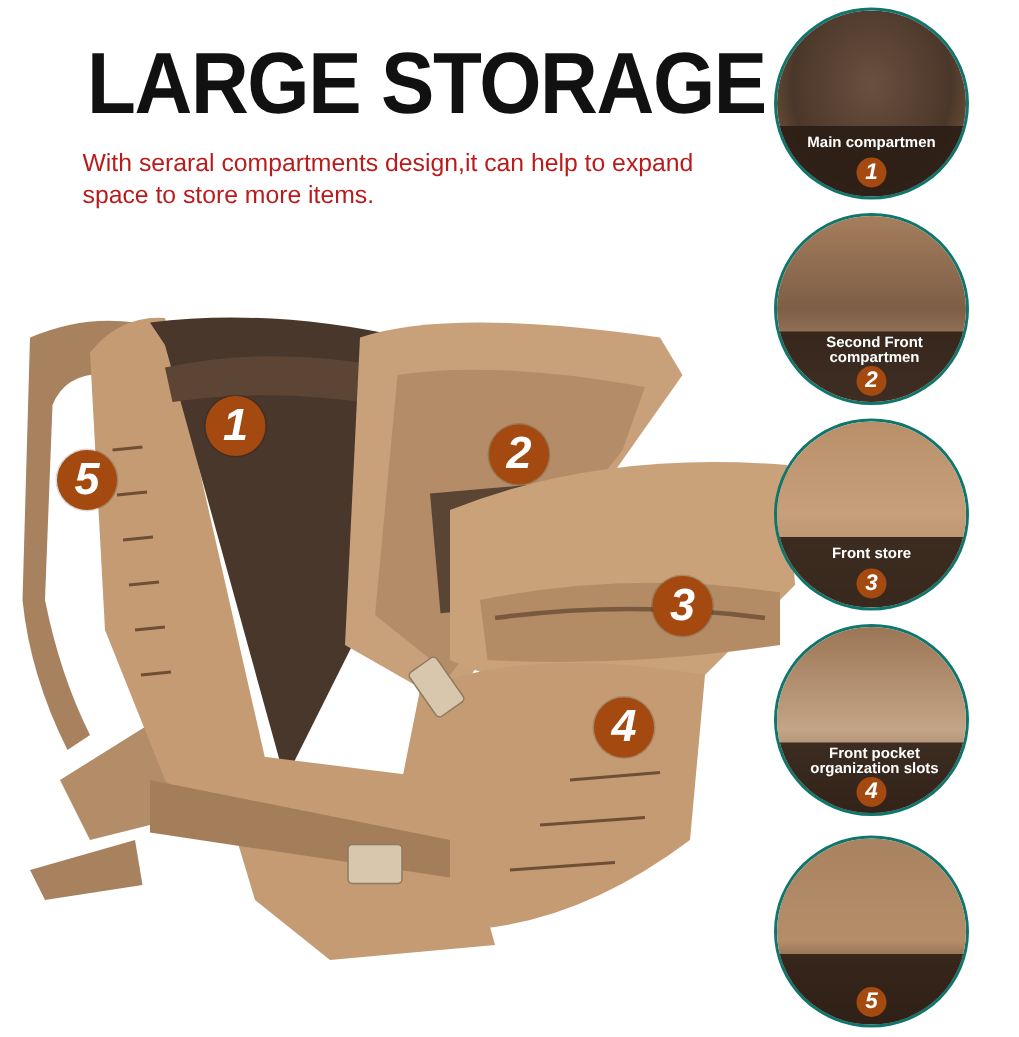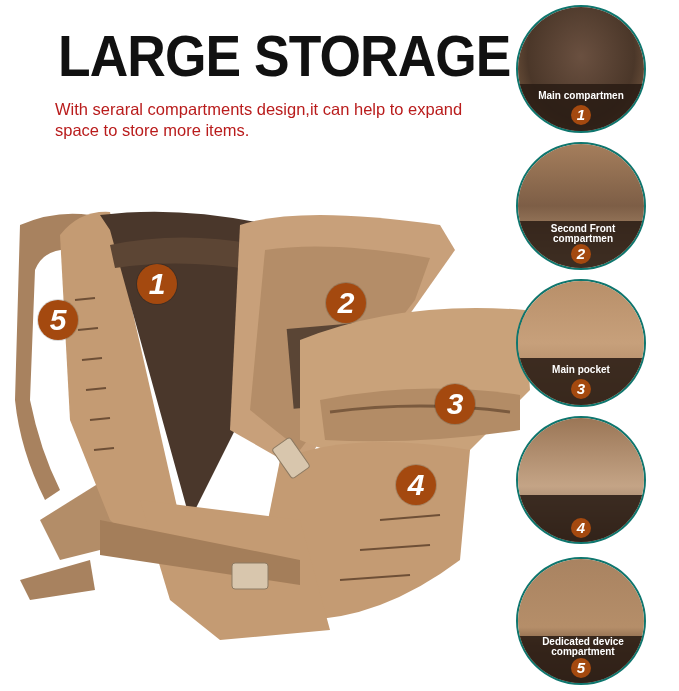--- a/index.html
+++ b/index.html
@@ -79,28 +79,28 @@
 <div class="thumb" style="top:142px;">
   <div class="img" style="background:linear-gradient(180deg, #a57e5c 0%, #7d5e46 50%, #c9a884 100%);"></div>
   <div class="cap"></div>
   <div class="caption" style="bottom:24px;width:90px;left:20px;">Second Front compartmen</div>
   <div class="num" style="bottom:4px;">2</div>
 </div>
 
 <div class="thumb" style="top:279px;">
   <div class="img" style="background:linear-gradient(180deg, #b88f69 0%, #c7a07b 50%, #9e7a58 100%);"></div>
   <div class="cap"></div>
-  <div class="caption" style="bottom:30px;">Main pocket</div>
+  <div class="caption" style="bottom:30px;">Front store</div>
   <div class="num" style="bottom:6px;">3</div>
 </div>
 
 <div class="thumb" style="top:416px;">
   <div class="img" style="background:linear-gradient(180deg, #9b7656 0%, #c4a486 55%, #6e543f 100%);"></div>
   <div class="cap"></div>
+  <div class="caption" style="bottom:24px;width:110px;left:10px;">Front pocket organization slots</div>
   <div class="num" style="bottom:4px;">4</div>
 </div>
 
 <div class="thumb" style="top:557px;">
   <div class="img" style="background:linear-gradient(180deg, #a98361 0%, #b58e69 55%, #7d5c42 70%, #5a4230 100%);"></div>
   <div class="cap"></div>
-  <div class="caption" style="bottom:26px;width:100px;left:15px;">Dedicated device compartment</div>
   <div class="num" style="bottom:5px;">5</div>
 </div>
 
 </body></html>

